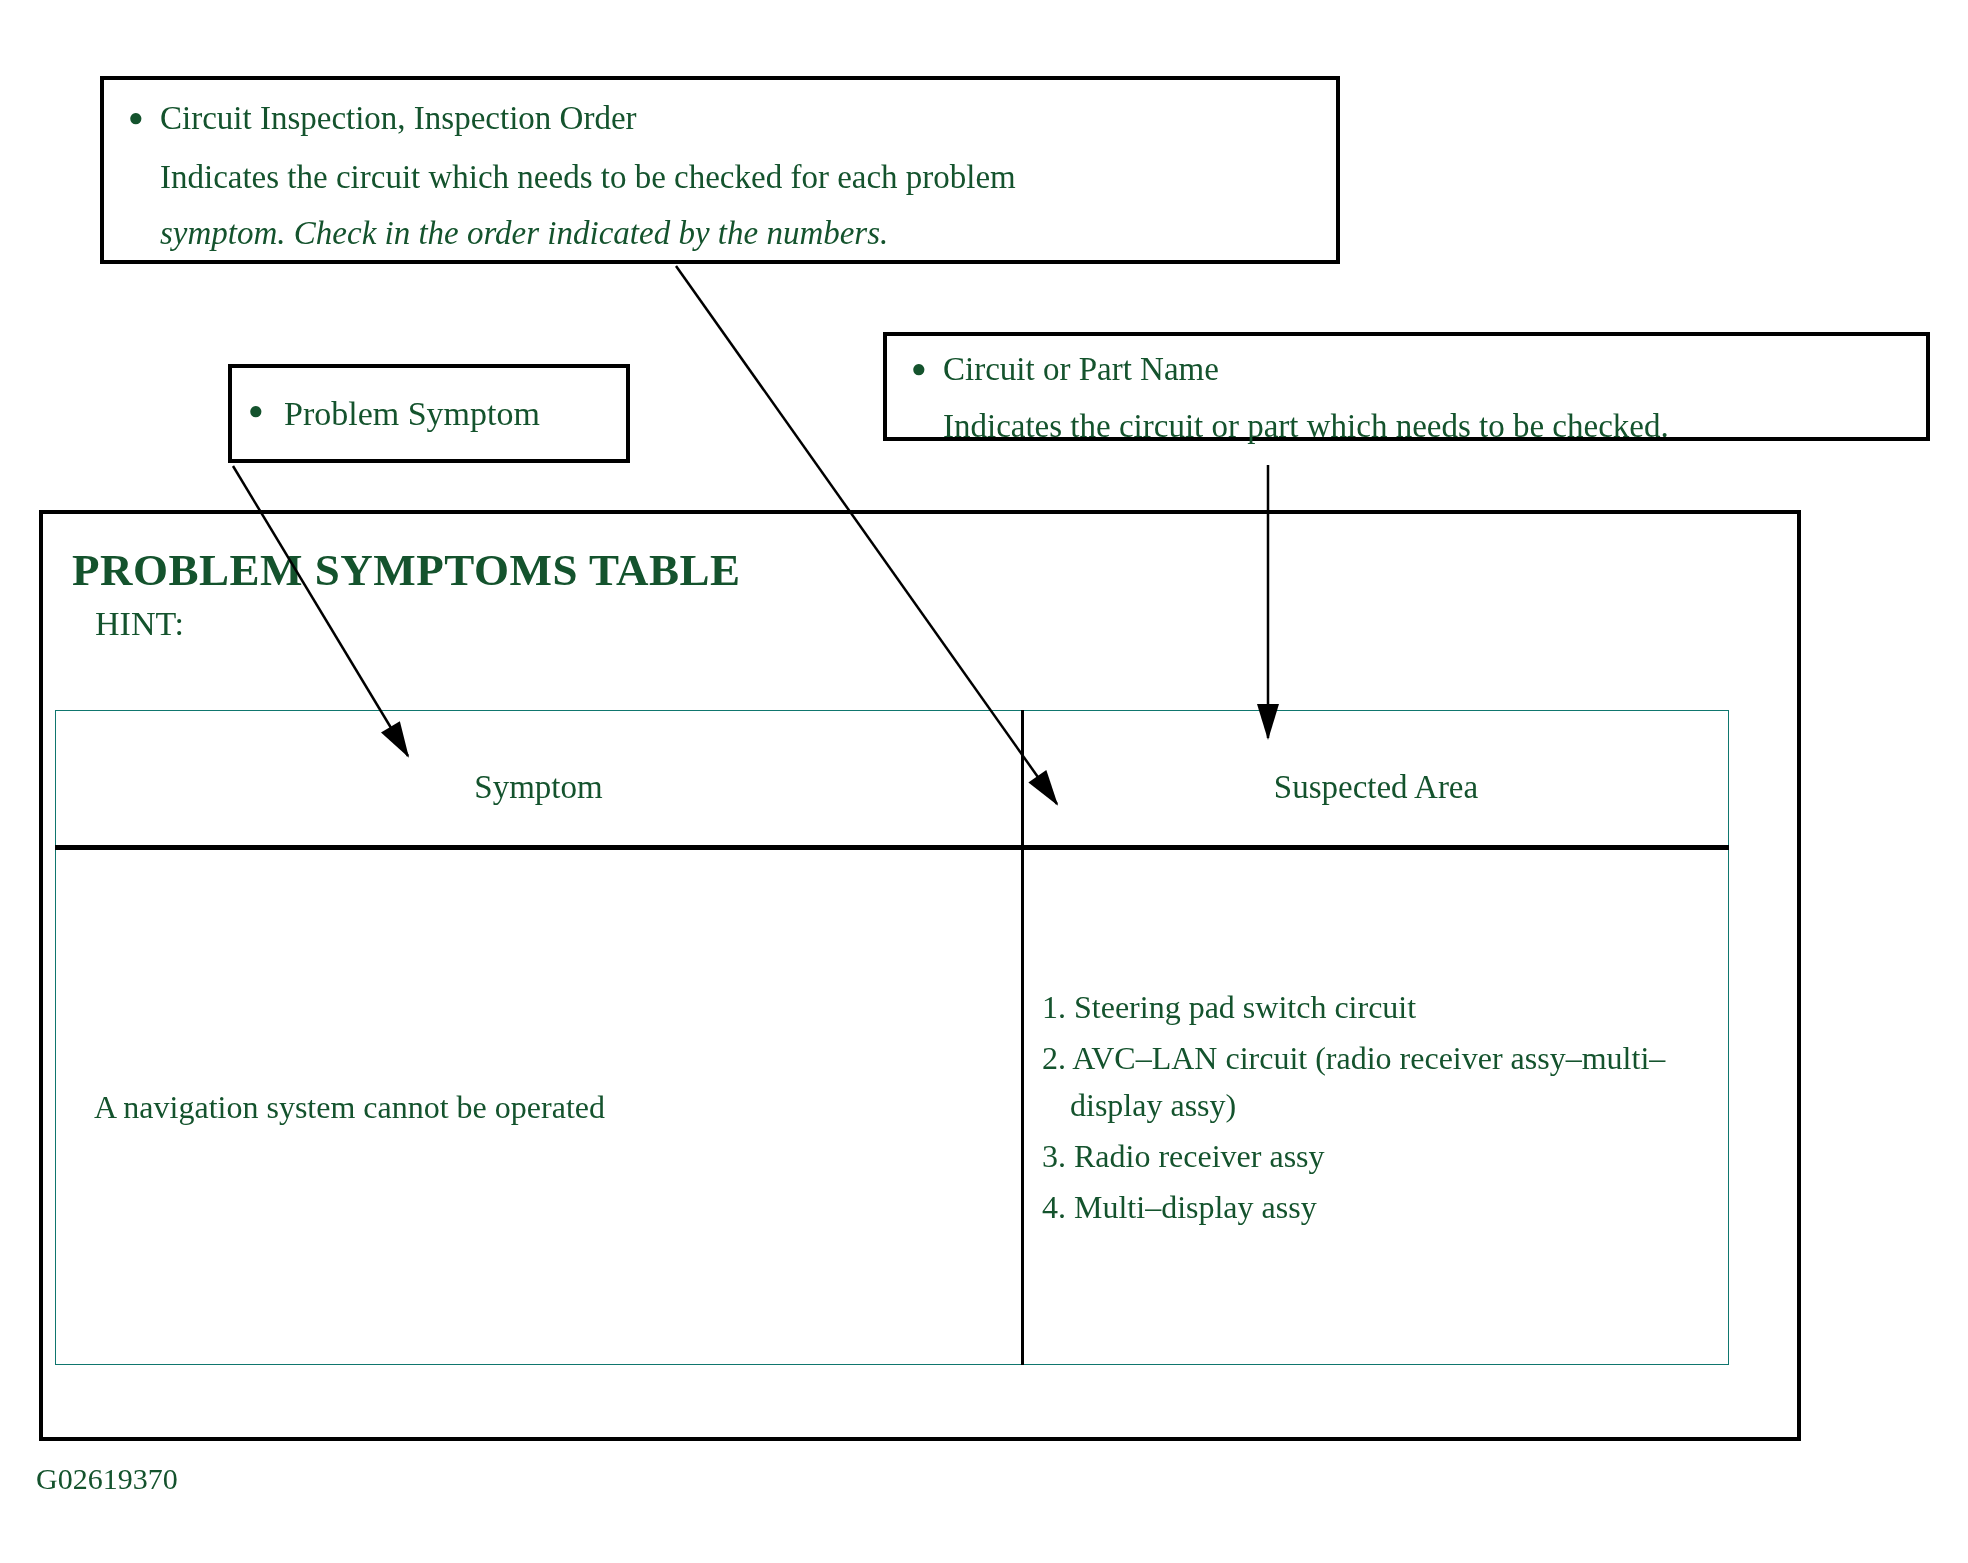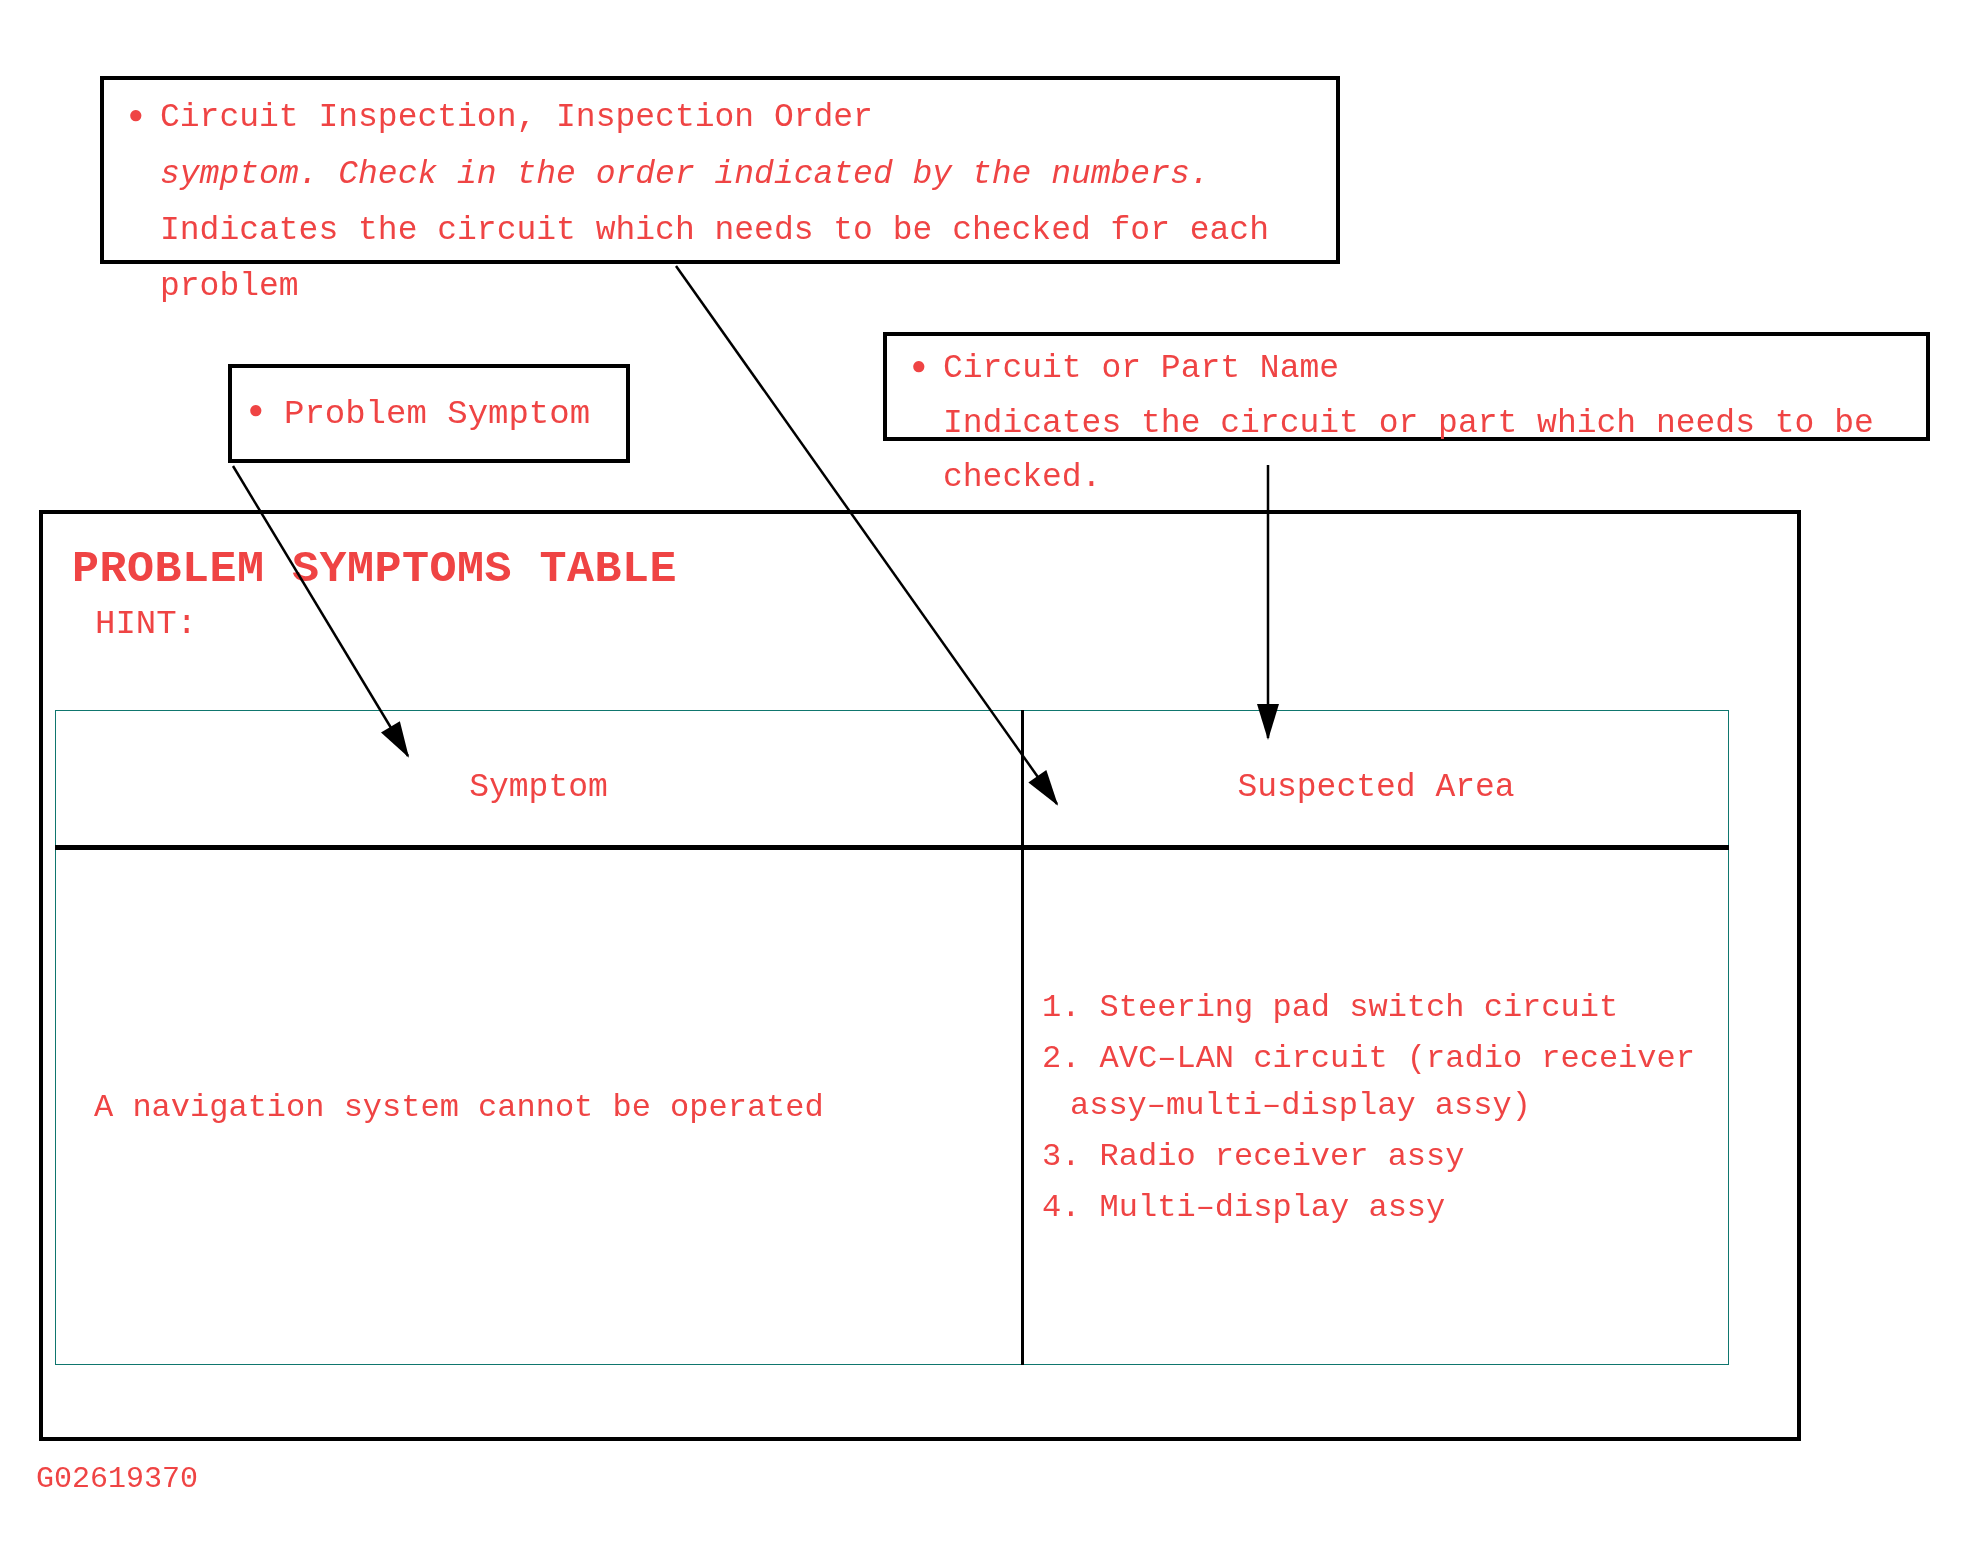--- a/index.html
+++ b/index.html
@@ -1,17 +1,17 @@
 <!DOCTYPE html>
 <html><head>
 <meta charset="utf-8">
 <style>
   html,body{margin:0;padding:0;background:#fff;}
   .page{position:relative;width:1968px;height:1563px;background:#ffffff;
-        font-family:Liberation Mono, monospace;color:#ef4444;overflow:hidden;}
+        font-family:Liberation Serif, serif;color:#14532d;overflow:hidden;}
 
   
   .callout{position:absolute;border:4px solid #000;box-sizing:border-box;background:#fff;}
   .co-top{left:100px;top:76px;width:1240px;height:188px;padding-top:10px;line-height:56px;font-size:33px;}
   .co-cpn{left:883px;top:332px;width:1047px;height:109px;padding-top:6px;line-height:54px;font-size:33px;}
   .co-ps{left:228px;top:364px;width:402px;height:99px;display:flex;align-items:center;
          padding-left:16px;font-size:34px;}
   .bullet{display:inline-block;width:32px;margin-left:24px;font-size:26px;position:relative;top:-3px;}
   .co-ps .bullet{margin-left:0;width:36px;}
   .co-cont{margin-left:56px;}
@@ -44,22 +44,22 @@
 </style>
 </head>
 <body>
 
 <div class="page">
 
   <div class="callout co-top">
     <div>
       <span class="bullet">●</span><span>Circuit Inspection, Inspection Order</span>
     </div>
+    <div class="co-cont">Indicates the circuit which needs to be checked for each problem</div>
     <div class="co-cont oblique">symptom. Check in the order indicated by the numbers.</div>
-    <div class="co-cont">Indicates the circuit which needs to be checked for each problem</div>
   </div>
 
   <div class="callout co-ps">
     <span class="bullet">●</span>
       <span>Problem Symptom</span>
   </div>
 
   <div class="callout co-cpn">
     <div>
       <span class="bullet">●</span><span>Circuit or Part Name</span>

